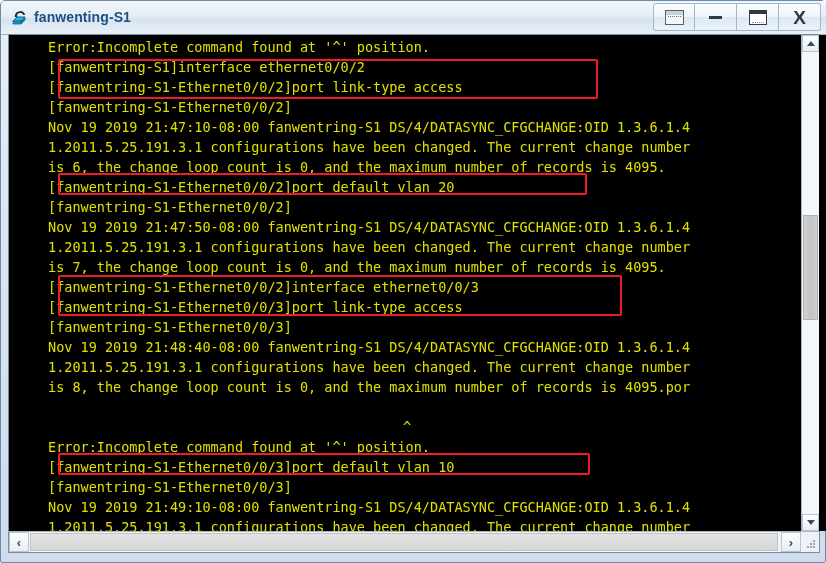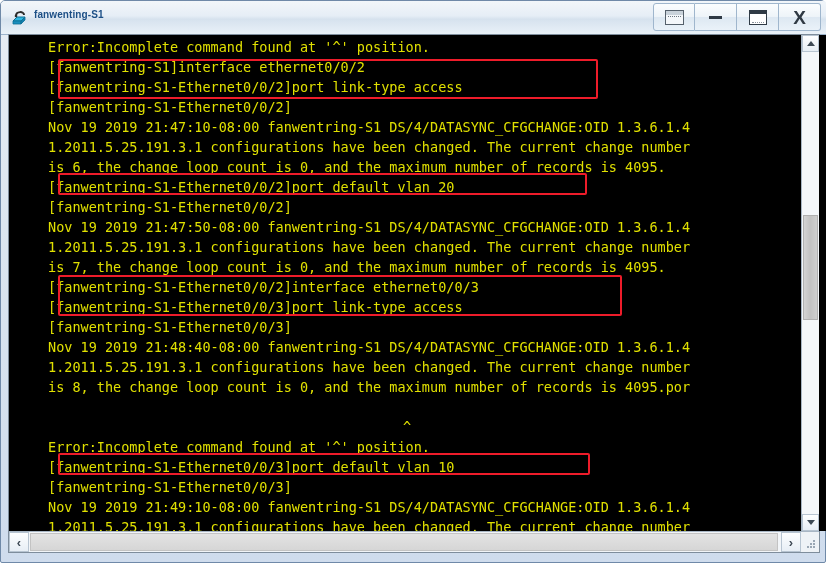--- a/index.html
+++ b/index.html
@@ -39,21 +39,21 @@
     border-radius: 4px 4px 0 0;
   }
   .title-icon {
     position: absolute;
     left: 9px; top: 7px;
     width: 20px; height: 20px;
   }
   .title-text {
     position: absolute;
     left: 33px; top: 8px;
-    font-size: 10px;
+    font-size: 14px;
     font-weight: bold;
     color: #1c4f86;
     letter-spacing: 0.1px;
     white-space: nowrap;
   }
 
   .win-btns {
     position: absolute;
     right: 6px; top: 2px;
     height: 30px;

